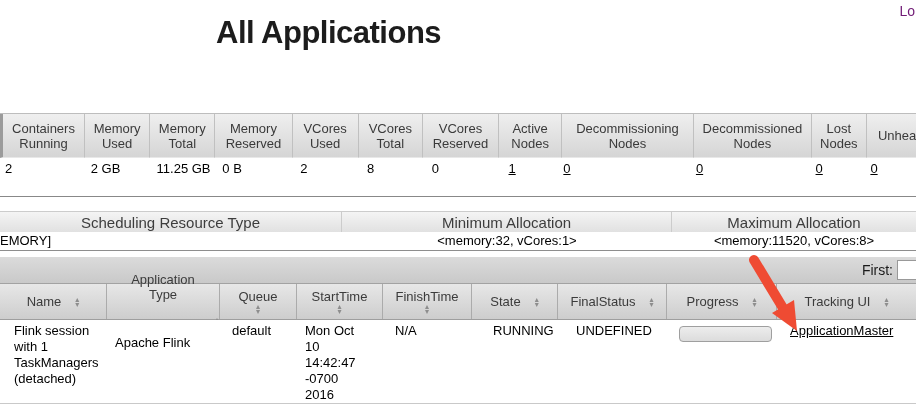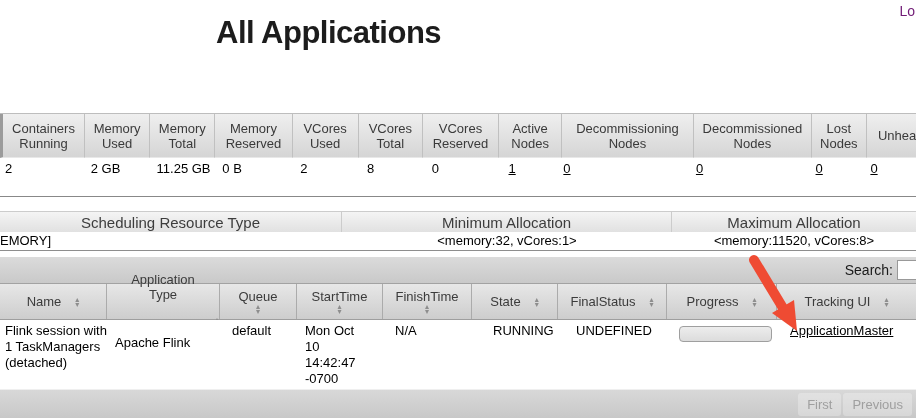--- a/index.html
+++ b/index.html
@@ -146,21 +146,21 @@
         <div class="th2" style="width: 244px;">Maximum Allocation</div>
       </div>
     <div class="t2-vals" id="sched-vals">
         <div class="td2" style="width: 342px;">EMORY]</div>
         <div class="td2 center" style="width: 330px;">&lt;memory:32, vCores:1&gt;</div>
         <div class="td2 center" style="width: 244px;">&lt;memory:11520, vCores:8&gt;</div>
       </div>
   </div>
 
   <div class="search-band">
-    <span class="search-label">Search:</span>
+    <span class="search-label">First:</span>
     <input class="search-input" type="text" value="" style="">
   </div>
 
   <div class="apps-head" id="apps-head">
       <div class="tha row" style="width: 107px;">
         <span class="hlabel">Name</span>
         <span class="sorticon">
           <span>▴</span>
           <span>▾</span>
         </span>
@@ -217,38 +217,34 @@
       <div class="tha row" style="width: 139px;">
         <span class="hlabel">Tracking UI</span>
         <span class="sorticon">
           <span>▴</span>
           <span>▾</span>
         </span>
       </div>
     </div>
 
   <div class="apps-row" id="apps-row">
-      <div class="tda" style="width: 107px; padding-left: 5px;">Flink session with 1 TaskManagers (detached)</div>
+      <div class="tda" style="width: 107px; padding-left: 14px;">Flink session with 1 TaskManagers (detached)</div>
       <div class="tda" style="width: 113px; padding-left: 8px; margin-top: 12px;">Apache Flink</div>
       <div class="tda" style="width: 77px; padding-left: 12px;">default</div>
       <div class="tda" style="width: 86px; padding-left: 8px;"><span class="start-span">Mon Oct 10 14:42:47 -0700 2016</span></div>
       <div class="tda" style="width: 89px; padding-left: 12px;">N/A</div>
       <div class="tda" style="width: 86px; padding-left: 21px;">RUNNING</div>
       <div class="tda" style="width: 109px; padding-left: 18px;">UNDEFINED</div>
       <div class="tda" style="width: 110px; padding-left: 12px;">
         <div class="progress-outer">
           <div class="progress-inner" style="width: 0%;"></div>
         </div>
       </div>
       <div class="tda" style="width: 139px; padding-left: 13px;"><a class="track-link">ApplicationMaster</a></div>
     </div>
 
-  <div class="footer-band">
-    <span class="pager-btn">First</span>
-    <span class="pager-btn">Previous</span>
-  </div>
 
   <svg class="arrow-svg" width="72" height="92" viewBox="0 0 72 92">
     <line id="arrow-line" x1="14" y1="10" x2="43" y2="58" stroke-width="10" stroke-linecap="round" stroke="#ef4b33"></line>
     <polygon id="arrow-head" points="57,81 54,50 32,63" fill="#ef4b33"></polygon>
   </svg>
 
 </div>
 
 </body></html>

